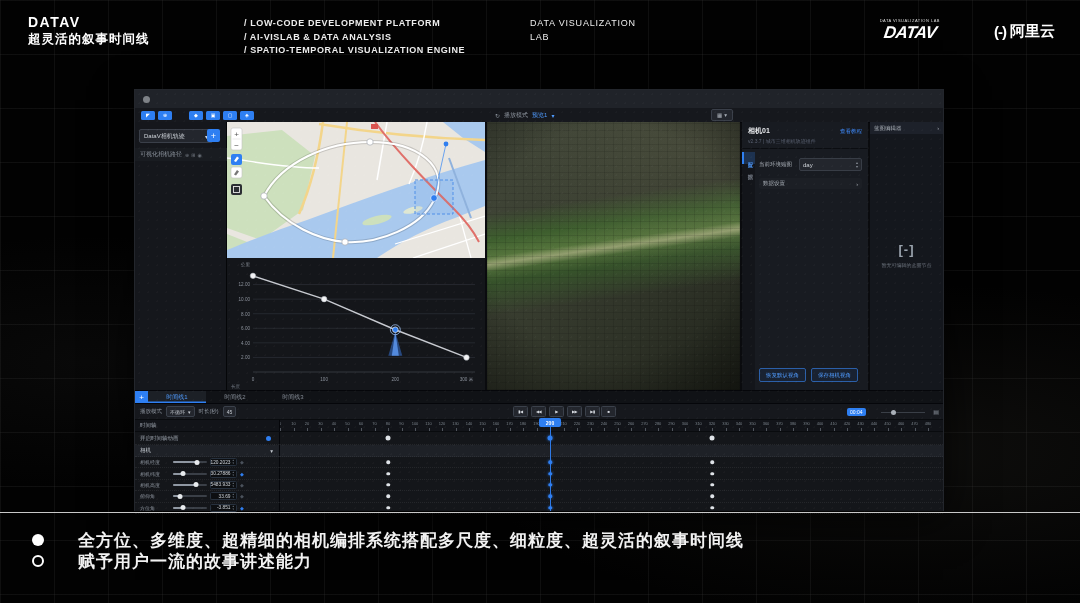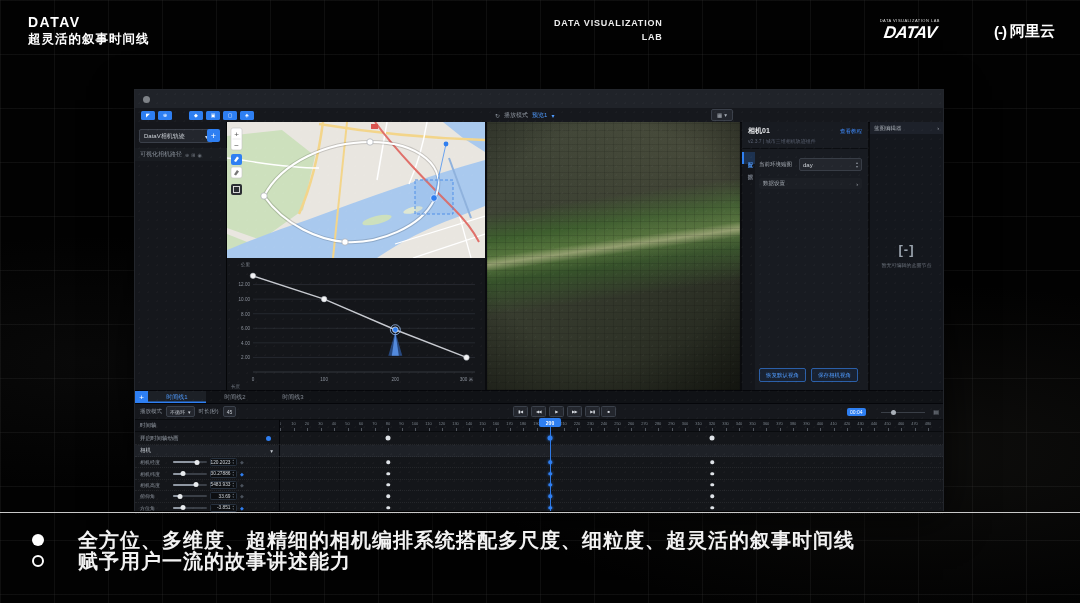--- a/index.html
+++ b/index.html
@@ -12,21 +12,21 @@
      radial-gradient(40% 30% at 8% 60%, rgba(60,60,60,.12), transparent 70%),
      linear-gradient(rgba(60,60,60,.22) 1px, transparent 1px),
      linear-gradient(90deg, rgba(60,60,60,.22) 1px, transparent 1px);
      background-size:100% 100%,100% 100%,54px 54px,54px 54px;}
   #separator-line{left:0;top:512px;width:1080px;height:1px;background:rgba(235,235,235,.85);}
 
   
   .brand-title{left:28px;top:14px;color:#fff;font-size:14px;font-weight:800;letter-spacing:1.5px;}
   .brand-sub{left:28px;top:31px;color:#fff;font-size:12.5px;font-weight:700;letter-spacing:1px;}
   #taglines{left:244px;top:17px;color:#ededed;font-size:9px;font-weight:700;letter-spacing:.6px;line-height:13.5px;}
-  #lab-block{left:554px;top:17px;color:#ededed;font-size:9px;font-weight:700;letter-spacing:.8px;line-height:13.5px;text-align:right;}
+  #lab-block{left:530px;top:17px;color:#ededed;font-size:9px;font-weight:400;letter-spacing:.8px;line-height:13.5px;}
   #logo-datav{right:140px;top:18px;text-align:center;color:#fff;}
   #logo-datav .small{font-size:4px;letter-spacing:.5px;color:#ddd;}
   #logo-datav .big{font-size:17px;font-weight:900;font-style:italic;letter-spacing:-.5px;transform:skewX(-8deg);}
   #logo-aliyun{right:25px;top:22px;color:#fff;font-size:15px;font-weight:800;display:flex;align-items:center;gap:4px;}
   #logo-aliyun .mark{font-weight:900;letter-spacing:-1px;}
 
   
   #app{left:135px;top:90px;width:808px;height:420px;background:#0a0b0e;
        box-shadow:0 0 0 1px #23262c,0 10px 40px rgba(0,0,0,.7);}
   #app .dotgrid{inset:0;background-image:radial-gradient(rgba(255,255,255,.022) 1px, transparent 1px);
@@ -140,30 +140,35 @@
   #toggle-dot{margin-left:auto;margin-right:8px;width:5px;height:5px;border-radius:50%;background:#2f7ef0;}
   #playhead{position:absolute;left:415px;top:27px;bottom:0;width:1px;background:rgba(47,126,240,.95);z-index:5;}
   #playhead-badge{position:absolute;left:-11px;top:0;width:22px;height:9px;background:#2e7ff2;border-radius:2px;
       color:#fff;font-size:5px;font-weight:700;display:flex;align-items:center;justify-content:center;}
 
   
   .bullet-row{left:0;display:flex;align-items:center;height:20px;}
   .bullet-row .marker{position:absolute;left:32px;width:12px;height:12px;border-radius:50%;}
   .marker.filled{background:#fff;}
   .marker.hollow{border:2.5px solid #fff;box-sizing:border-box;background:transparent;}
-  .bullet-row .tx{position:absolute;left:78px;color:#f2f2f2;font-size:20px;font-weight:700;letter-spacing:1px;white-space:nowrap;}
+  .bullet-row .tx{position:absolute;left:78px;color:#f2f2f2;font-size:17px;font-weight:700;letter-spacing:1px;white-space:nowrap;}
 </style>
 </head>
 <body>
 
 <div id="stage">
   <div id="bg-grid" class="abs"></div>
 
   <div class="abs brand-title">DATAV</div>
   <div class="abs brand-sub">超灵活的叙事时间线</div>
+  <div id="taglines" class="abs">
+    <div>/ LOW-CODE DEVELOPMENT PLATFORM</div>
+    <div>/ AI-VISLAB &amp; DATA ANALYSIS</div>
+    <div>/ SPATIO-TEMPORAL VISUALIZATION ENGINE</div>
+  </div>
   <div id="lab-block" class="abs">
     <div>DATA VISUALIZATION</div>
     <div>LAB</div>
   </div>
   <div id="logo-datav" class="abs">
     <div class="small">DATA VISUALIZATION LAB</div>
     <div class="big">DATAV</div>
   </div>
   <div id="logo-aliyun" class="abs">
     <span class="mark">(-)</span>

